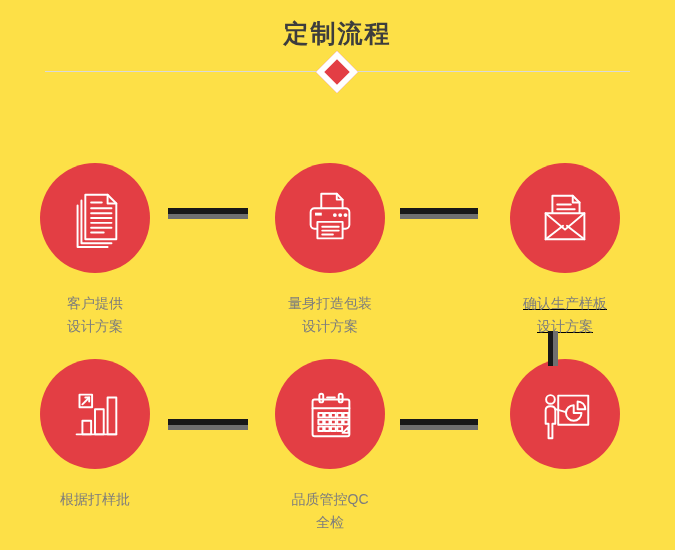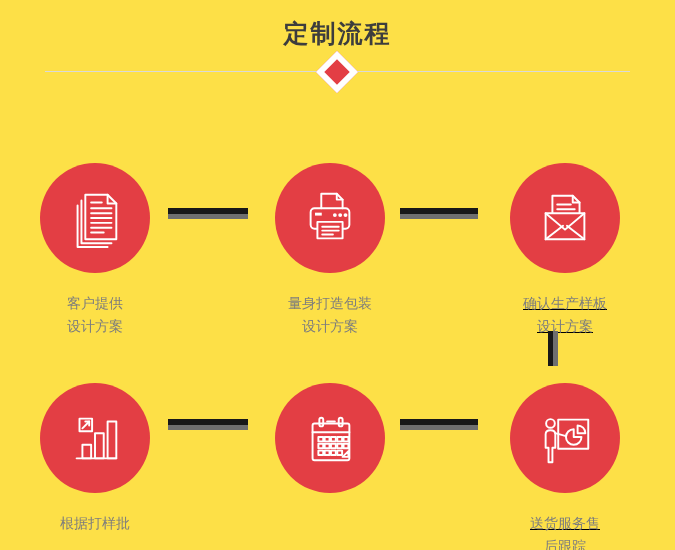--- a/index.html
+++ b/index.html
@@ -21,21 +21,21 @@
   .divider{position:absolute;top:71px;left:45px;width:585px;height:1px;background:var(--divider);}
 
   .diamond{position:absolute;top:57px;left:322px;width:30px;height:30px;
     background:var(--accent);border:6px solid #fff;transform:rotate(45deg);}
 
   .subtitle{position:absolute;top:89px;left:0;width:100%;text-align:center;
     font-size:16px;color:var(--subtitle);letter-spacing:0.5px;}
 
   .step{position:absolute;width:180px;}
   .step.r1{top:163px;}
-  .step.r2{top:383px;}
+  .step.r2{top:359px;}
   .step.c1{left:5px;}
   .step.c2{left:240px;}
   .step.c3{left:475px;text-decoration:underline;}
 
   .circle{width:110px;height:110px;border-radius:50%;background:var(--accent);
     margin:0 auto;display:flex;align-items:center;justify-content:center;}
   .circle svg{display:block;}
 
   .step-label{display:table;margin:19px auto 0;text-align:center;
     font-size:14px;line-height:23px;color:var(--label);white-space:nowrap;}
@@ -163,37 +163,37 @@
           <rect x="33" y="38" width="5" height="4.5"></rect>
           <rect x="39.5" y="38" width="5" height="4.5"></rect>
           <rect x="46" y="38" width="5" height="4.5"></rect>
         <rect x="20" y="45" width="5" height="4.5"></rect>
           <rect x="26.5" y="45" width="5" height="4.5"></rect>
           <rect x="33" y="45" width="5" height="4.5"></rect>
           <rect x="39.5" y="45" width="5" height="4.5"></rect>
         <path d="M45,51.5 L51,45.5 V51.5 Z"></path>
       </svg>
     </div>
+    <div class="step-label">
+      <span>品质管控QC</span>
+      <span>全检</span>
+    </div>
   </div>
 
   <div class="step r2 c3">
     <div class="circle">
       <svg class="ic" width="62" height="62" viewBox="0 0 64 64">
         <rect x="25" y="13" width="31" height="30"></rect>
         <path d="M41,31 L41,23 A8,8 0 1,0 49,31 Z"></path>
         <path d="M45,27 L45,19 A8,8 0 0,1 53,27 Z"></path>
         <circle cx="17" cy="17" r="4.5"></circle>
         <path d="M12,28 C12,25.5 14,24 17,24 C20,24 22,25.5 22,28 L22,42 L19,42 L19,57 L15,57 L15,42 L12,42 Z"></path>
         <path d="M22,27 L33,30"></path>
       </svg>
     </div>
-    <div class="step-label">
-      <span>送货服务售</span>
-      <span>后跟踪</span>
-    </div>
   </div>
 
   <div class="conn-h ch1"></div>
   <div class="conn-h ch2"></div>
   <div class="conn-v cv1"></div>
   <div class="conn-h ch3"></div>
   <div class="conn-h ch4"></div>
 
 </div>
 

